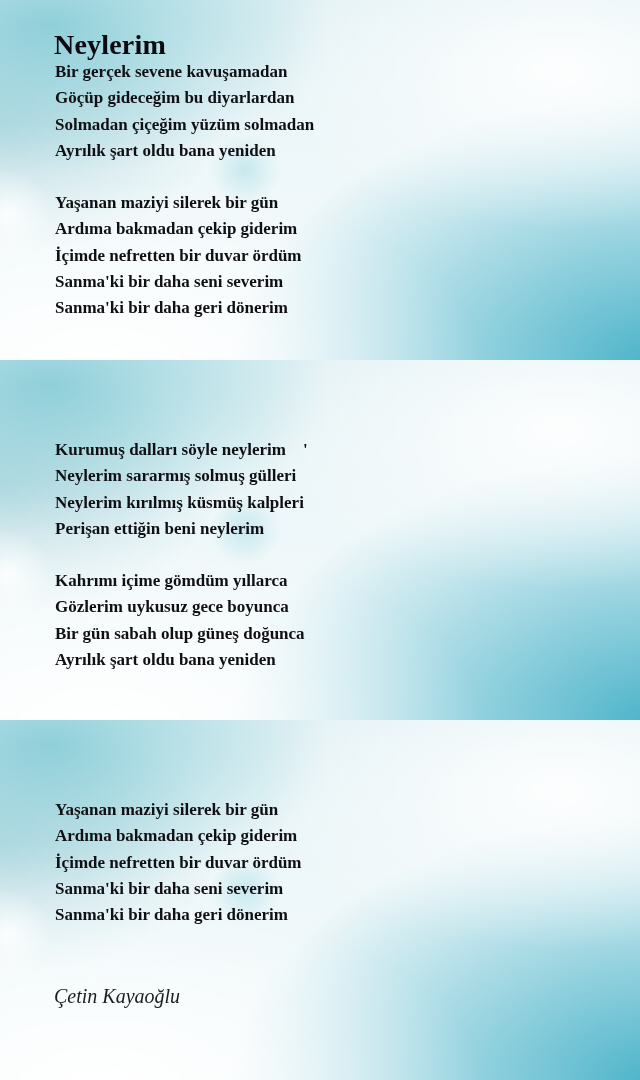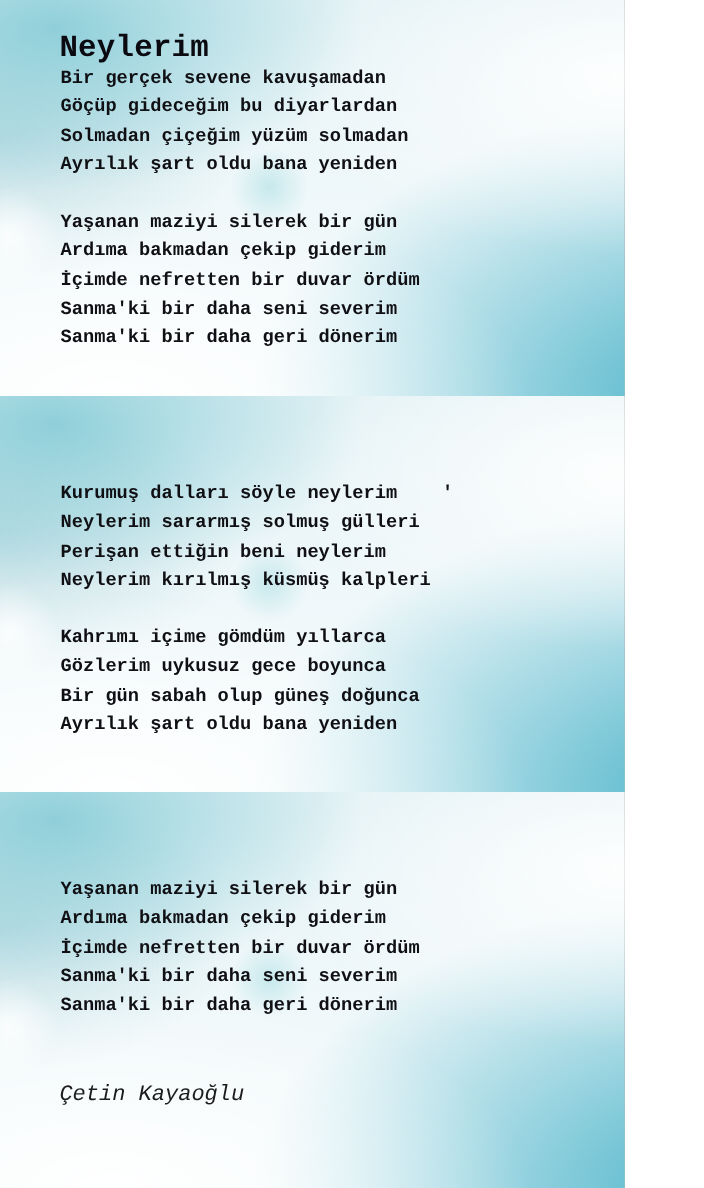--- a/index.html
+++ b/index.html
@@ -1,22 +1,22 @@
 <!DOCTYPE html>
 <html><head>
 <meta charset="utf-8">
 <style>
   html,body{margin:0;padding:0;}
   .page{
     position:relative;
-    width:568px;
+    width:640px;
     height:1080px;
     overflow:hidden;
-    font-family:Liberation Mono, monospace;
-    background-color:#737373;
+    font-family:Liberation Serif, serif;
+    background-color:#84cc16;
   }
   
   .bg-tile-layer{
     position:absolute;
     inset:0;
     background-image:
       radial-gradient(ellipse 380px 180px at 100px 360px, rgba(255,255,255,0.95), rgba(255,255,255,0) 100%),
       radial-gradient(ellipse 300px 160px at 560px 70px,  rgba(255,255,255,0.90), rgba(255,255,255,0) 100%),
       radial-gradient(circle 45px at 8px 215px,           rgba(255,255,255,0.85), rgba(255,255,255,0) 100%),
       radial-gradient(circle 35px at 245px 170px,         rgba(150,215,222,0.45), rgba(150,215,222,0) 100%),
@@ -85,22 +85,22 @@
         <p class="line">İçimde nefretten bir duvar ördüm</p>
         <p class="line">Sanma'ki bir daha seni severim</p>
         <p class="line">Sanma'ki bir daha geri dönerim</p>
       </div>
     </div>
 
     <div class="poem-section section-b">
       <div class="stanza">
         <p class="line">Kurumuş dalları söyle neylerim    '</p>
         <p class="line">Neylerim sararmış solmuş gülleri</p>
+        <p class="line">Neylerim kırılmış küsmüş kalpleri</p>
         <p class="line">Perişan ettiğin beni neylerim</p>
-        <p class="line">Neylerim kırılmış küsmüş kalpleri</p>
       </div>
       <div class="stanza">
         <p class="line">Kahrımı içime gömdüm yıllarca</p>
         <p class="line">Gözlerim uykusuz gece boyunca</p>
         <p class="line">Bir gün sabah olup güneş doğunca</p>
         <p class="line">Ayrılık şart oldu bana yeniden</p>
       </div>
     </div>
 
     <div class="poem-section section-c">

